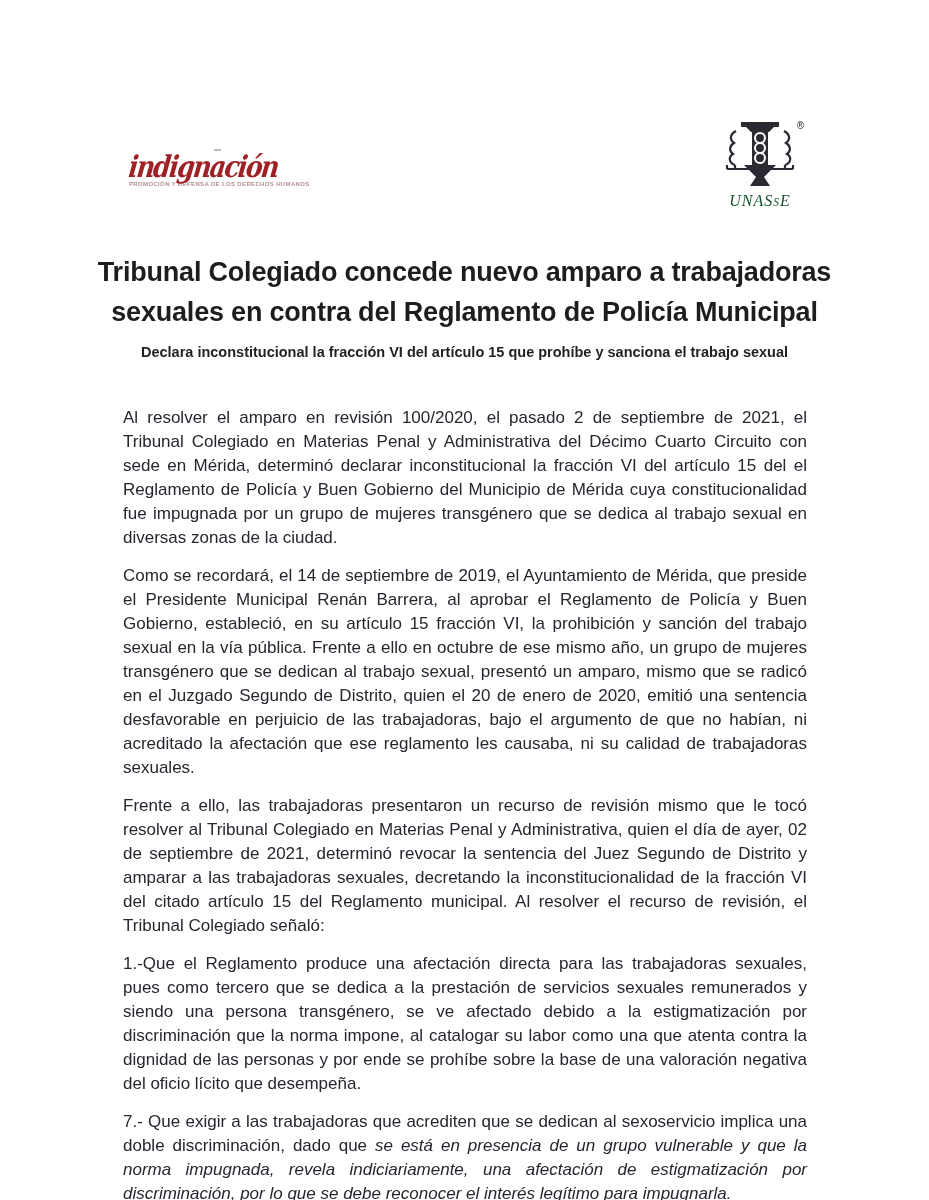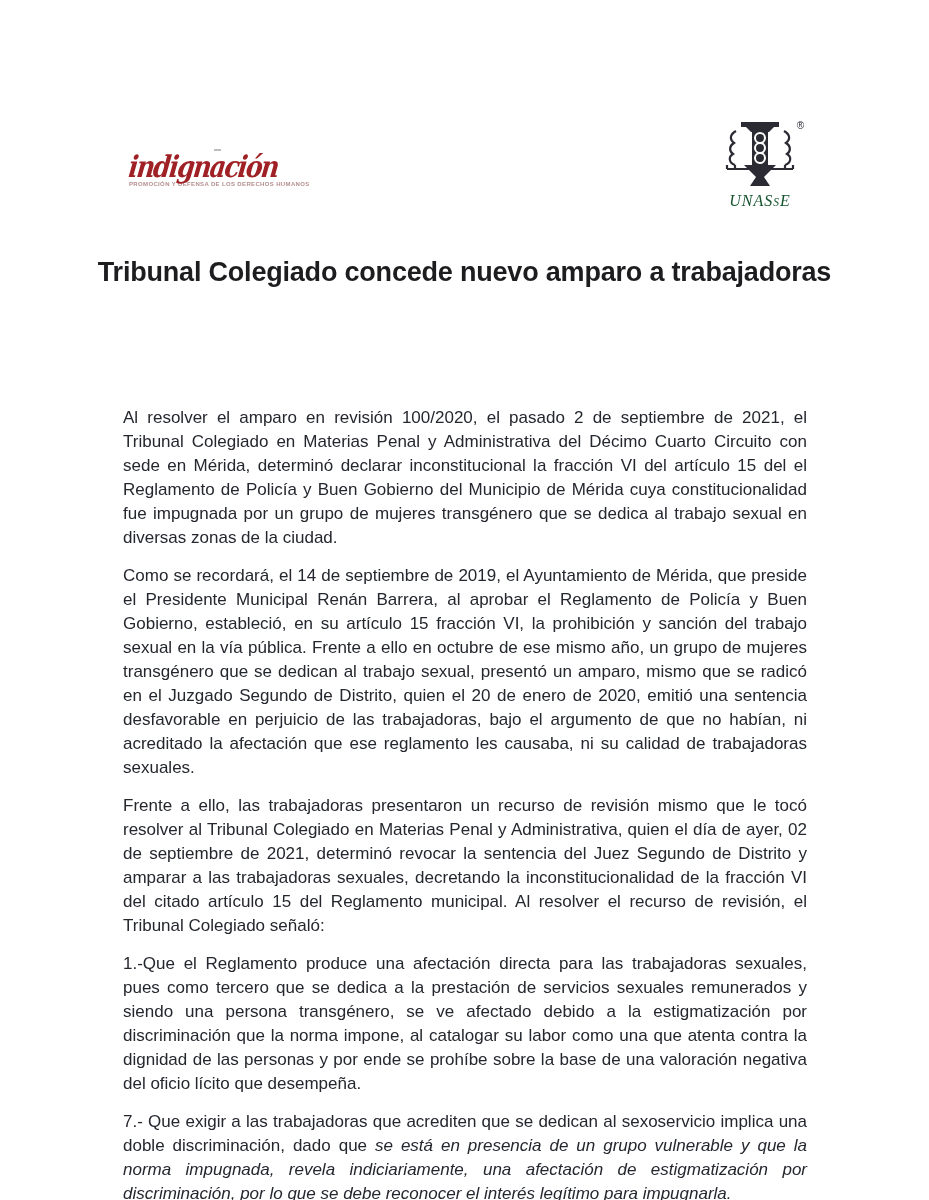--- a/index.html
+++ b/index.html
@@ -149,22 +149,24 @@
         <path d="M70,46 L70,50 M78,46 L78,50 M78,50 L53,50"></path>
       </g>
     </svg>
     <div class="unasse-text">
       <span>UNAS</span><span class="small-s">S</span><span>E</span>
     </div>
   </div>
 
   <h1 class="doc-title">
     <div>Tribunal Colegiado concede nuevo amparo a trabajadoras</div>
+    <div>sexuales en contra del Reglamento de Policía Municipal</div>
   </h1>
 
+  <h2 class="doc-subtitle">Declara inconstitucional la fracción VI del artículo 15 que prohíbe y sanciona el trabajo sexual</h2>
 
   <div class="doc-body">
     <p><span>Al resolver el amparo en revisión 100/2020, el pasado 2 de septiembre de 2021, el Tribunal Colegiado en Materias Penal y Administrativa del Décimo Cuarto Circuito con sede en Mérida, determinó declarar inconstitucional la fracción VI del artículo 15 del el Reglamento de Policía y Buen Gobierno del Municipio de Mérida cuya constitucionalidad fue impugnada por un grupo de mujeres transgénero que se dedica al trabajo sexual en diversas zonas de la ciudad.</span></p>
     <p><span>Como se recordará, el 14 de septiembre de 2019, el Ayuntamiento de Mérida, que preside el Presidente Municipal Renán Barrera, al aprobar el Reglamento de Policía y Buen Gobierno, estableció, en su artículo 15 fracción VI, la prohibición y sanción del trabajo sexual en la vía pública. Frente a ello en octubre de ese mismo año, un grupo de mujeres transgénero que se dedican al trabajo sexual, presentó un amparo, mismo que se radicó en el Juzgado Segundo de Distrito, quien el 20 de enero de 2020, emitió una sentencia desfavorable en perjuicio de las trabajadoras, bajo el argumento de que no habían, ni acreditado la afectación que ese reglamento les causaba, ni su calidad de trabajadoras sexuales.</span></p>
     <p><span>Frente a ello, las trabajadoras presentaron un recurso de revisión mismo que le tocó resolver al Tribunal Colegiado en Materias Penal y Administrativa, quien el día de ayer, 02 de septiembre de 2021, determinó revocar la sentencia del Juez Segundo de Distrito y amparar a las trabajadoras sexuales, decretando la inconstitucionalidad de la fracción VI del citado artículo 15 del Reglamento municipal. Al resolver el recurso de revisión, el Tribunal Colegiado señaló:</span></p>
     <p><span>1.-Que el Reglamento produce una afectación directa para las trabajadoras sexuales, pues como tercero que se dedica a la prestación de servicios sexuales remunerados y siendo una persona transgénero, se ve afectado debido a la estigmatización por discriminación que la norma impone, al catalogar su labor como una que atenta contra la dignidad de las personas y por ende se prohíbe sobre la base de una valoración negativa del oficio lícito que desempeña.</span></p>
     <p><span>7.- Que exigir a las trabajadoras que acrediten que se dedican al sexoservicio implica una doble discriminación, dado que </span><em>se está en presencia de un grupo vulnerable y que la norma impugnada, revela indiciariamente, una afectación de estigmatización por discriminación, por lo que se debe reconocer el interés legítimo para impugnarla.</em></p>
   </div>
 
 </div>

